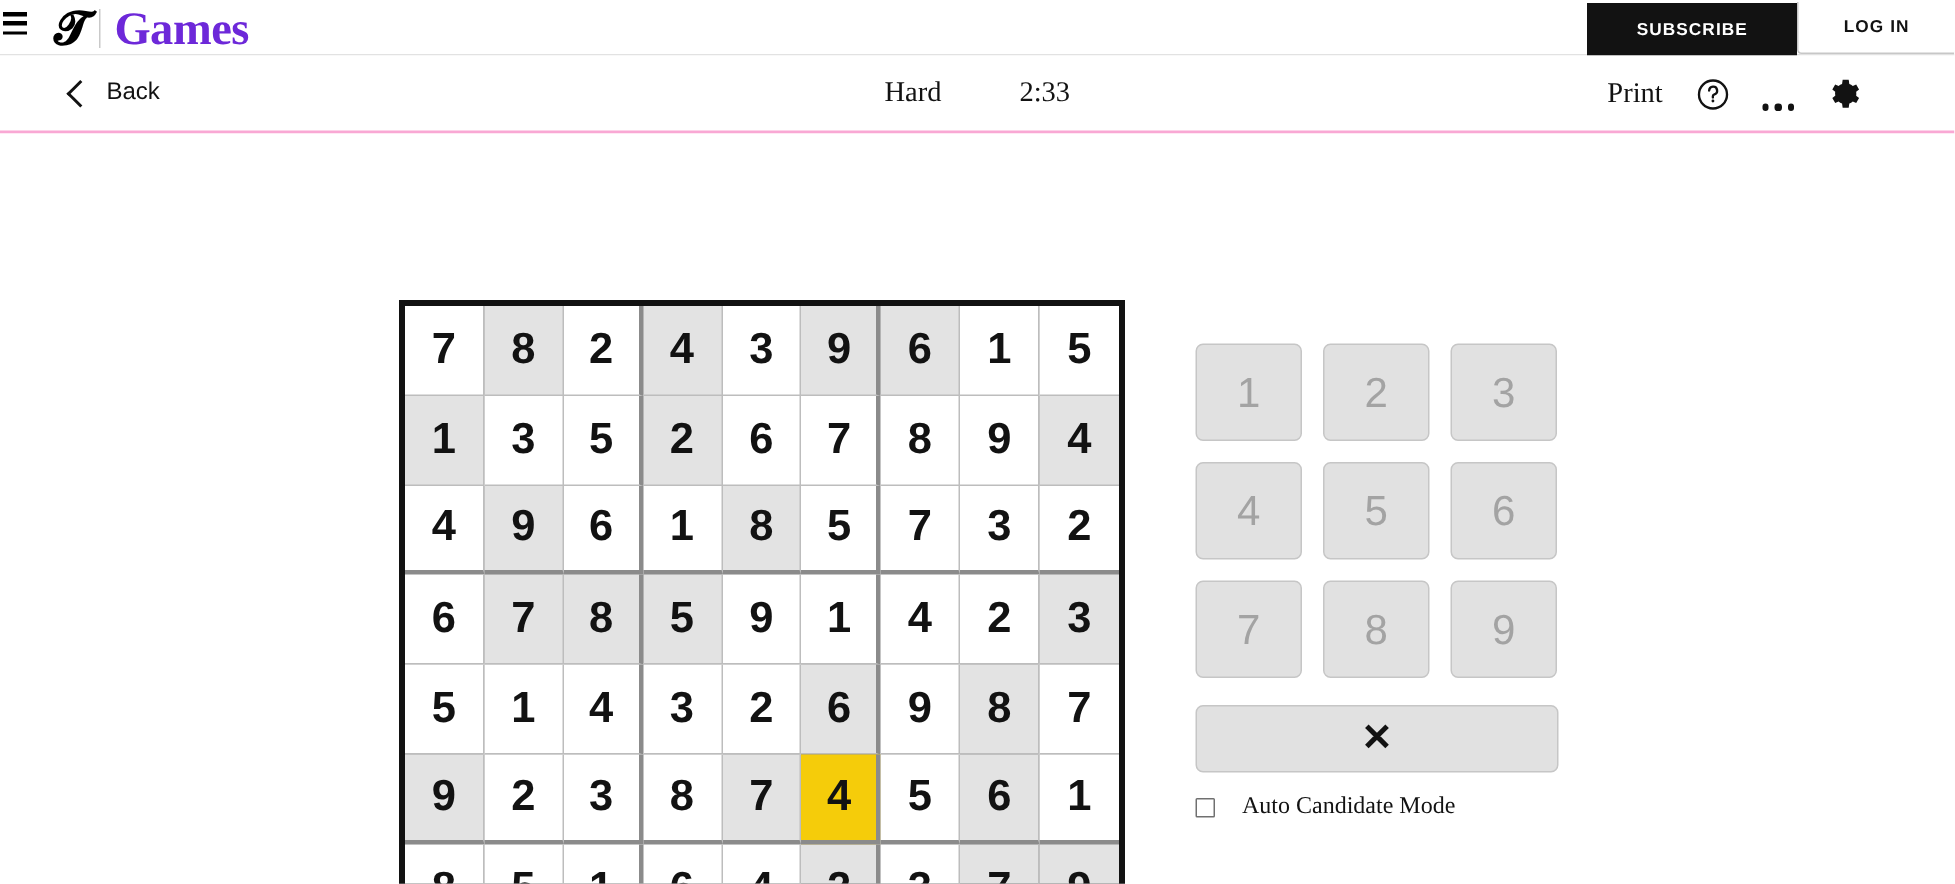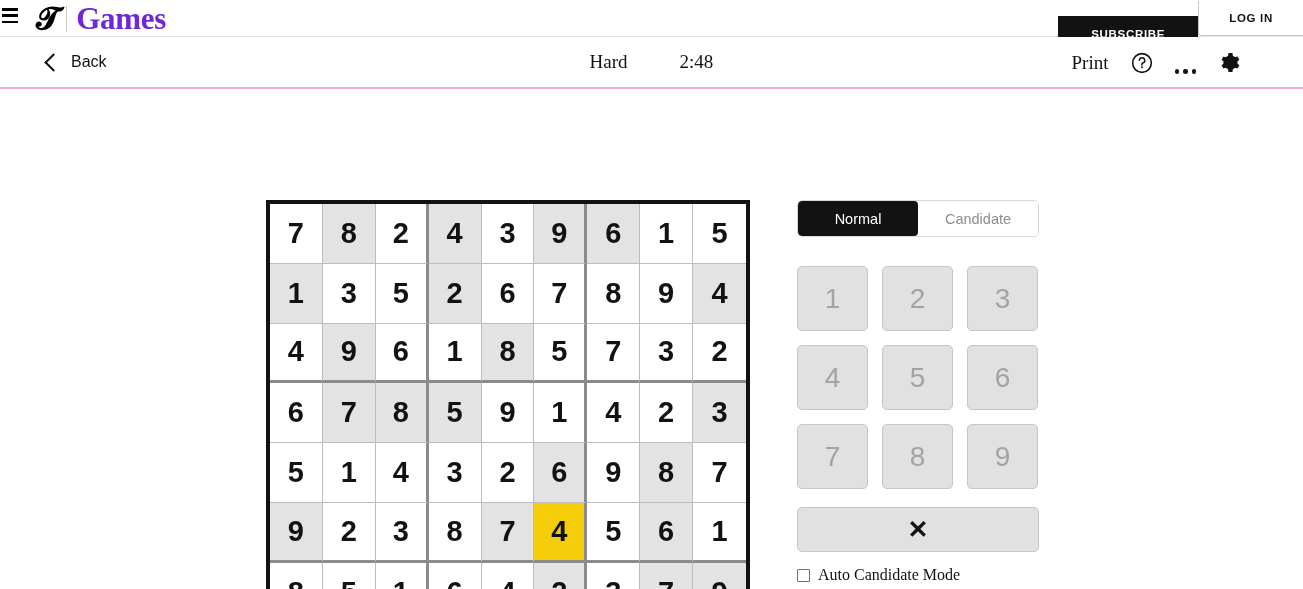--- a/index.html
+++ b/index.html
@@ -64,21 +64,21 @@
     background: #121212;
     color: #fff;
     font-size: 11.5px;
     font-weight: 700;
     letter-spacing: 0.7px;
     padding: 0 33px;
     display: flex; align-items: center; justify-content: center;
     border: none;
     cursor: pointer;
     height: 35px;
-    margin-top: 16px;
+    margin-top: 2px;
   }
   .btn-login {
     background: #fff;
     color: #121212;
     font-size: 11.5px;
     font-weight: 700;
     letter-spacing: 0.7px;
     padding: 12px 30px;
     display: flex; align-items: center; justify-content: center;
     border: 1px solid #c7c7c7;
@@ -241,21 +241,21 @@
   }
   .erase-x {
     font-size: 25px;
     font-weight: 700;
     color: #121212;
     line-height: 1;
     font-family: "Liberation Sans", sans-serif;
   }
   .auto-row {
     margin-top: 14px;
-    display: flex; align-items: center; gap: 8px;
+    display: flex; align-items: center; gap: 18px;
   }
   .auto-check {
     width: 13px; height: 13px;
     border: 1px solid #707070;
     background: #fff;
     border-radius: 1px;
     cursor: pointer;
     display: block;
   }
   .auto-label {
@@ -286,21 +286,21 @@
 </div>
 
 <div class="toolbar">
   <button class="back-btn">
     <span class="chev"></span>
     <span class="back-label">Back</span>
   </button>
 
   <div class="center-info">
     <span class="difficulty">Hard</span>
-    <span class="timer">2:48</span>
+    <span class="timer">2:33</span>
   </div>
 
   <div class="toolbar-right">
     <a class="print-link">Print</a>
     <button class="icon-btn">
       <svg width="22" height="22" viewBox="0 0 24 24" aria-hidden="true">
         <circle cx="12" cy="12" r="10.2" fill="none" stroke="#121212" stroke-width="1.7"></circle>
         <path d="M9.2 9.1a2.9 2.9 0 1 1 3.6 2.9c-.7.25-.9.75-.9 1.35v.75" fill="none" stroke="#121212" stroke-width="1.7" stroke-linecap="round"></path>
         <circle cx="11.95" cy="16.7" r="1.05" fill="#121212"></circle>
       </svg>
@@ -382,24 +382,20 @@
       <div class="cell r7 c4">6</div>
       <div class="cell r7 c5">4</div>
       <div class="cell r7 c6 peer">2</div>
       <div class="cell r7 c7">3</div>
       <div class="cell r7 c8 peer">7</div>
       <div class="cell r7 c9 peer">9</div>
     </div>
 
   <div class="controls">
 
-    <div class="mode-toggle">
-      <button class="mode-btn active">Normal</button>
-      <button class="mode-btn">Candidate</button>
-    </div>
 
     <div class="numpad" id="numpad">
         <button class="num-key">1</button>
         <button class="num-key">2</button>
         <button class="num-key">3</button>
         <button class="num-key">4</button>
         <button class="num-key">5</button>
         <button class="num-key">6</button>
         <button class="num-key">7</button>
         <button class="num-key">8</button>

